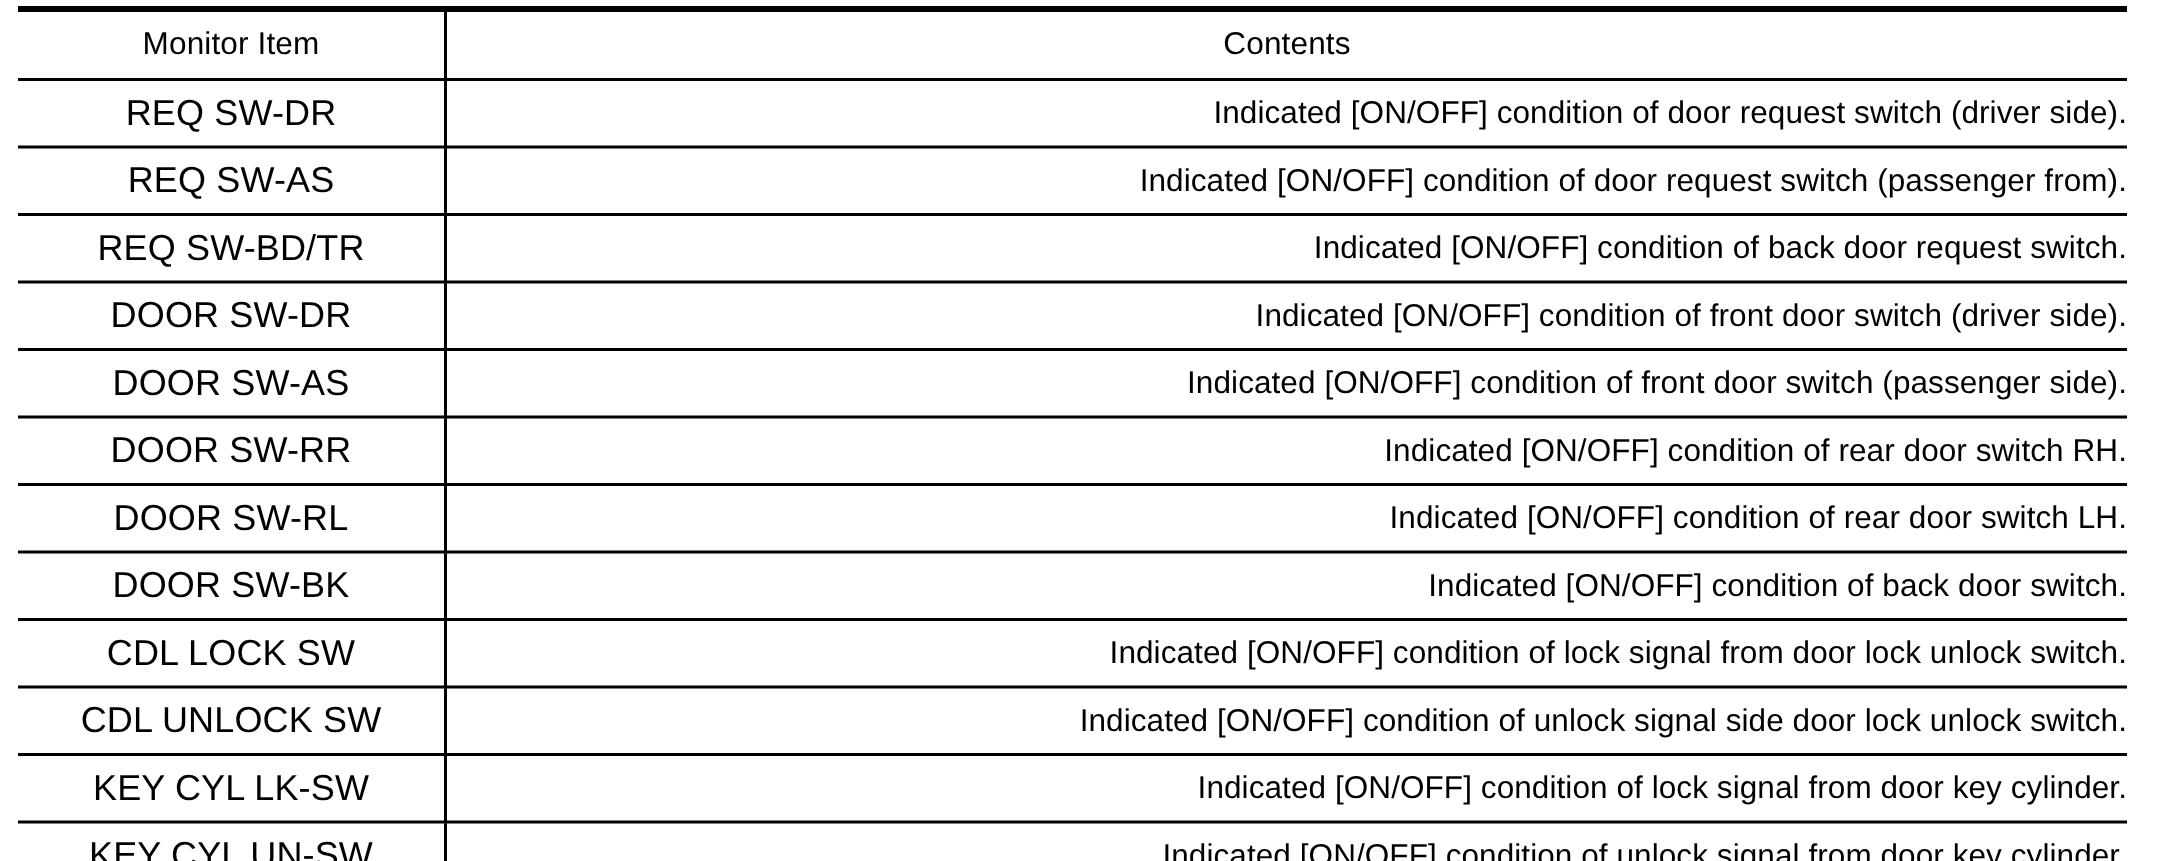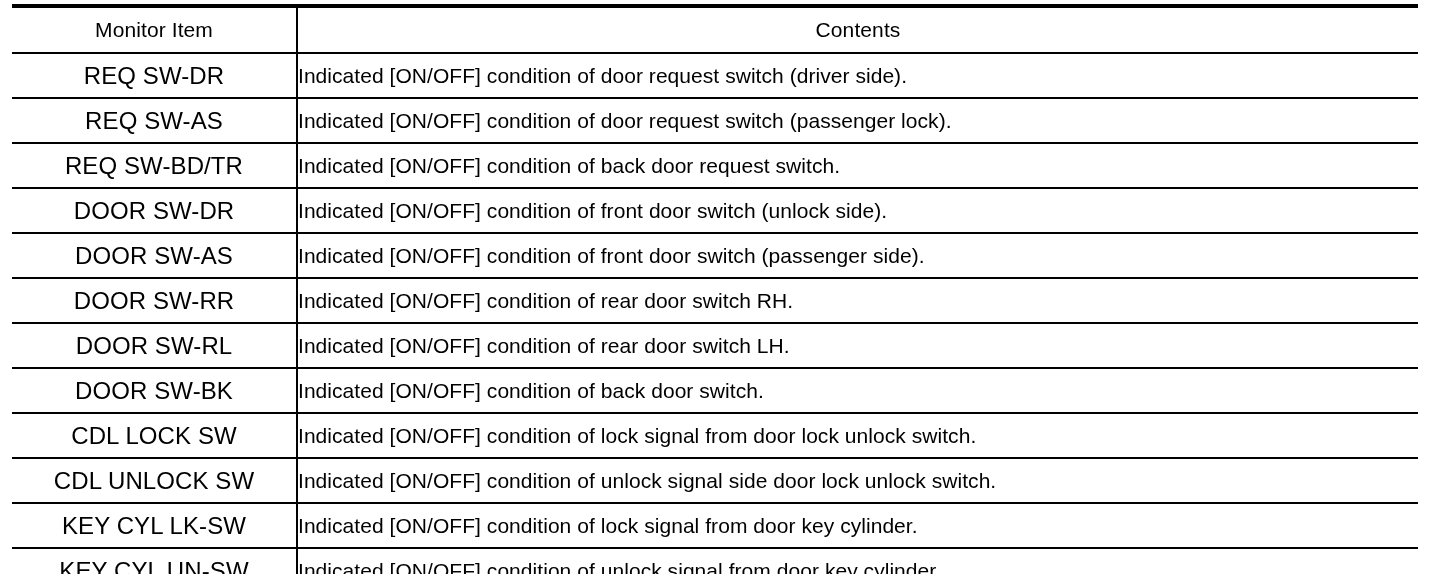--- a/index.html
+++ b/index.html
@@ -86,21 +86,21 @@
     letter-spacing: 0.1px;
     white-space: nowrap;
   }
   td.cell-item .item-label {
     display: block;
     line-height: 43px;
   }
 
   td.cell-contents {
     height: 43px;
-    text-align: left;
+    text-align: right;
     font-size: 21px;
     letter-spacing: 0.05px;
     padding-left: 16px;
     white-space: nowrap;
   }
   td.cell-contents .contents-text {
     display: block;
     line-height: 43px;
   }
 </style>
@@ -131,37 +131,37 @@
             </td>
             <td class="cell-contents">
               <span class="contents-text">Indicated [ON/OFF] condition of door request switch (driver side).</span>
             </td>
           </tr>
           <tr>
             <td class="cell-item">
               <span class="item-label">REQ SW-AS</span>
             </td>
             <td class="cell-contents">
-              <span class="contents-text">Indicated [ON/OFF] condition of door request switch (passenger lock).</span>
+              <span class="contents-text">Indicated [ON/OFF] condition of door request switch (passenger from).</span>
             </td>
           </tr>
           <tr>
             <td class="cell-item">
               <span class="item-label">REQ SW-BD/TR</span>
             </td>
             <td class="cell-contents">
               <span class="contents-text">Indicated [ON/OFF] condition of back door request switch.</span>
             </td>
           </tr>
           <tr>
             <td class="cell-item">
               <span class="item-label">DOOR SW-DR</span>
             </td>
             <td class="cell-contents">
-              <span class="contents-text">Indicated [ON/OFF] condition of front door switch (unlock side).</span>
+              <span class="contents-text">Indicated [ON/OFF] condition of front door switch (driver side).</span>
             </td>
           </tr>
           <tr>
             <td class="cell-item">
               <span class="item-label">DOOR SW-AS</span>
             </td>
             <td class="cell-contents">
               <span class="contents-text">Indicated [ON/OFF] condition of front door switch (passenger side).</span>
             </td>
           </tr>

